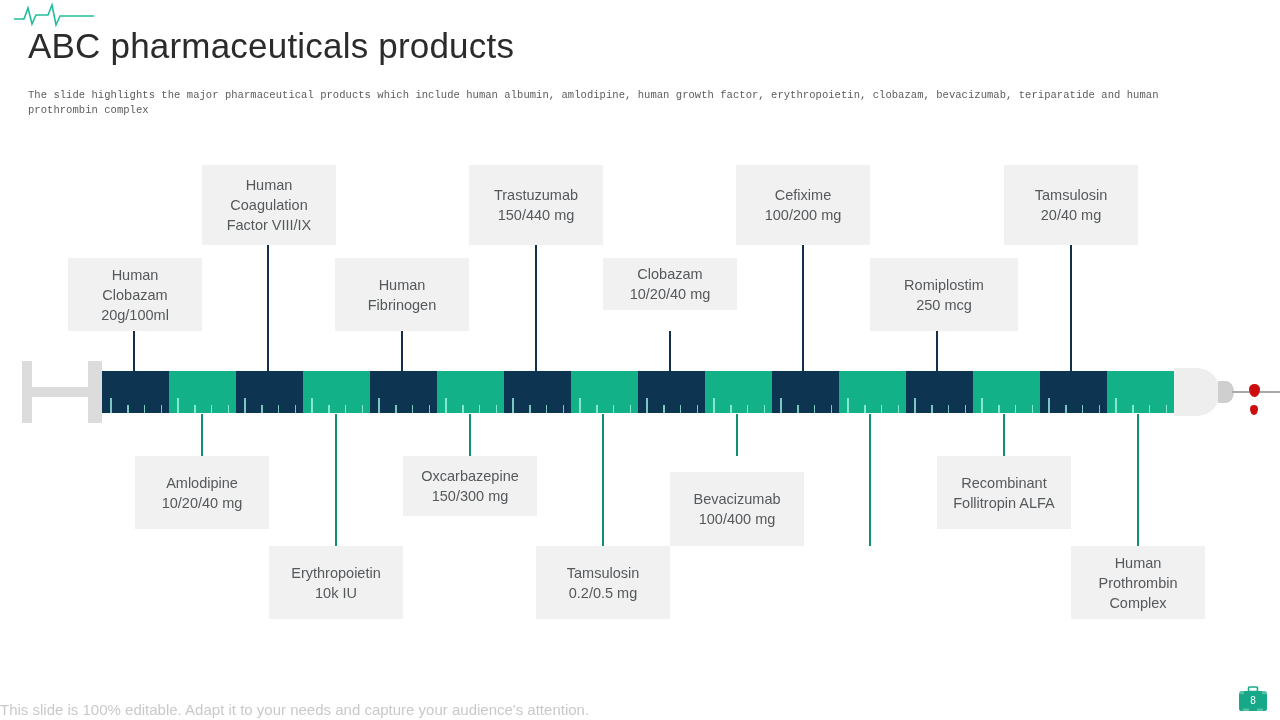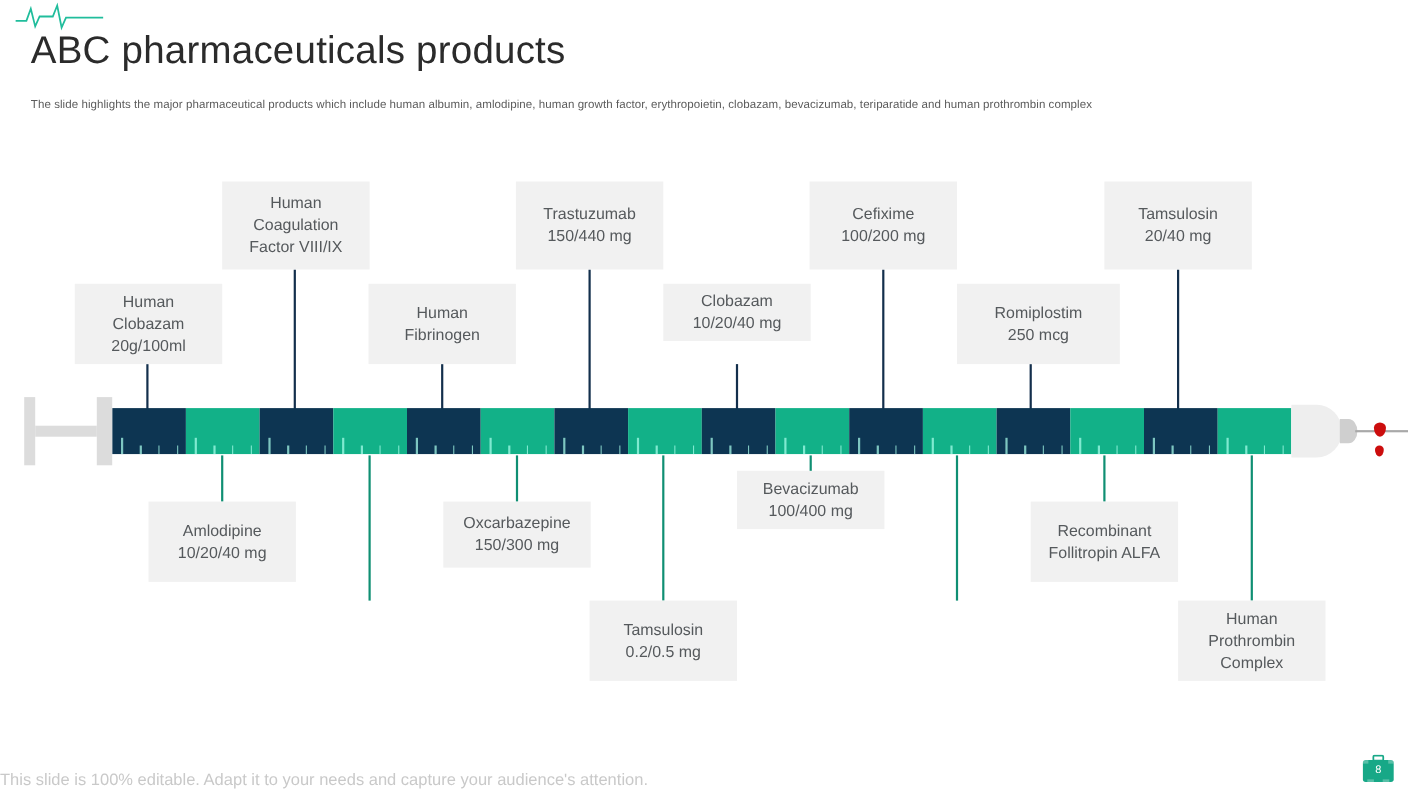--- a/index.html
+++ b/index.html
@@ -17,20 +17,21 @@
   .ecg-logo { position:absolute; left:14px; top:2px; width:80px; height:26px; }
   .page-title {
     position:absolute; left:28px; top:26px;
     font-size:35px; font-weight:400; color:#2b2b2b;
     letter-spacing:0.2px; white-space:nowrap;
   }
   .page-subtitle {
     position:absolute; left:28px; top:88px; width:1180px;
     font-size:10.5px; color:#5c5c5c; line-height:1.4;
     letter-spacing:0.05px;
+    font-family:Liberation Mono, monospace;
   }
 
   
   .diagram { position:absolute; left:0; top:0; width:1280px; height:720px; }
 
   .pill-box {
     position:absolute;
     background:#f1f1f1;
     display:flex; flex-direction:column;
     align-items:center; justify-content:center;
@@ -136,32 +137,36 @@
       <div class="pill-box" style="left: 1004px; top: 165px; width: 134px; height: 80px;">
         <span class="ln">Tamsulosin</span>
         <span class="ln">20/40 mg</span>
       </div>
       <div class="connector down" style="left: 201.2px; top: 414px; height: 42px;"></div>
       <div class="pill-box" style="left: 135px; top: 456px; width: 134px; height: 73px;">
         <span class="ln">Amlodipine</span>
         <span class="ln">10/20/40 mg</span>
       </div>
       <div class="connector down" style="left: 335.2px; top: 414px; height: 132px;"></div>
+      <div class="pill-box" style="left: 269px; top: 546px; width: 134px; height: 73px;">
+        <span class="ln">Erythropoietin</span>
+        <span class="ln">10k IU</span>
+      </div>
       <div class="connector down" style="left: 469.2px; top: 414px; height: 42px;"></div>
       <div class="pill-box" style="left: 403px; top: 456px; width: 134px; height: 60px;">
         <span class="ln">Oxcarbazepine</span>
         <span class="ln">150/300 mg</span>
       </div>
       <div class="connector down" style="left: 602.2px; top: 414px; height: 132px;"></div>
       <div class="pill-box" style="left: 536px; top: 546px; width: 134px; height: 73px;">
         <span class="ln">Tamsulosin</span>
         <span class="ln">0.2/0.5 mg</span>
       </div>
       <div class="connector down" style="left: 736.2px; top: 414px; height: 42px;"></div>
-      <div class="pill-box" style="left: 670px; top: 428px; width: 134px; height: 53px;">
+      <div class="pill-box" style="left: 670px; top: 472px; width: 134px; height: 74px;">
         <span class="ln">Bevacizumab</span>
         <span class="ln">100/400 mg</span>
       </div>
       <div class="connector down" style="left: 869.2px; top: 414px; height: 132px;"></div>
       <div class="connector down" style="left: 1003.2px; top: 414px; height: 42px;"></div>
       <div class="pill-box" style="left: 937px; top: 456px; width: 134px; height: 73px;">
         <span class="ln">Recombinant</span>
         <span class="ln">Follitropin ALFA</span>
       </div>
       <div class="connector down" style="left: 1137.2px; top: 414px; height: 132px;"></div>

